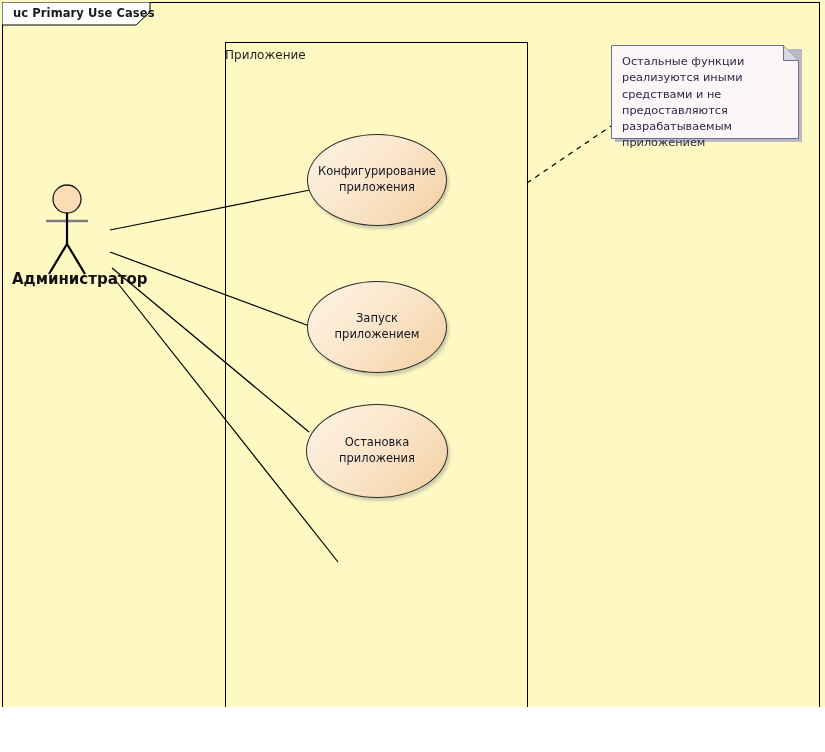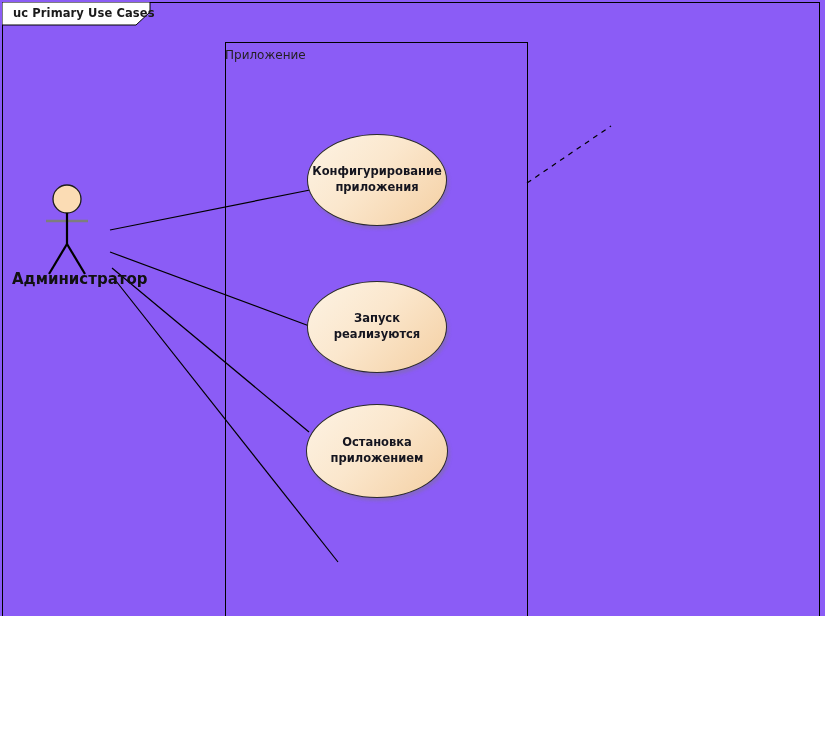--- a/index.html
+++ b/index.html
@@ -6,23 +6,23 @@
     margin: 0;
     padding: 0;
     background: #ffffff;
   }
   body {
     font-family: "DejaVu Sans", "Liberation Sans", sans-serif;
   }
   #diagram-root {
     position: relative;
     width: 825px;
-    height: 616px;
+    height: 707px;
     overflow: hidden;
-    background: #8b5cf6;
+    background: #fef9c3;
   }
   
   #frame-border {
     position: absolute;
     left: 2px;
     top: 2px;
     width: 818px;
     height: 745px;
     border: 1px solid #000000;
     box-sizing: border-box;
@@ -109,21 +109,21 @@
     box-shadow: 2px 3px 3px rgba(120,120,120,0.35);
     display: flex;
     align-items: center;
     justify-content: center;
     text-align: center;
     z-index: 3;
     box-sizing: border-box;
   }
   .usecase-label {
     font-size: 11.5px;
-    font-weight: bold;
+    font-weight: normal;
     color: #15151f;
     line-height: 1.35;
     padding: 0 16px;
   }
 
   
   #note {
     position: absolute;
     left: 611px;
     top: 45px;
@@ -195,23 +195,31 @@
     <line x1="47" y1="62" x2="65" y2="92" stroke="#000000" stroke-width="2.2"></line>
   </svg>
   <div id="actor-label">Администратор</div>
 
   <div class="usecase" id="uc-configure" style="left:307px; top:134px; width:140px; height:92px;">
     <span class="usecase-label">Конфигурирование
 приложения</span>
   </div>
 
   <div class="usecase" id="uc-start" style="left:307px; top:281px; width:140px; height:92px;">
-    <span class="usecase-label">Запуск реализуются</span>
+    <span class="usecase-label">Запуск приложением</span>
   </div>
 
   <div class="usecase" id="uc-stop" style="left:306px; top:404px; width:142px; height:94px;">
     <span class="usecase-label">Остановка
-приложением</span>
-  </div>
-
-
+приложения</span>
+  </div>
+
+
+  <div id="note">
+    <div id="note-shadow"></div>
+    <svg id="note-svg" width="188" height="94">
+      <path d="M 0.5 0.5 L 172.5 0.5 L 187.5 15.5 L 187.5 93.5 L 0.5 93.5 Z" fill="#fdf6f8" stroke="#6f6f8a" stroke-width="1"></path>
+      <path d="M 172.5 0.5 L 172.5 15.5 L 187.5 15.5" fill="#d8d8e2" stroke="#6f6f8a" stroke-width="1"></path>
+    </svg>
+    <div id="note-text">Остальные функции реализуются иными средствами и не предоставляются разрабатываемым приложением</div>
+  </div>
 
 </div>
 
 </body></html>

